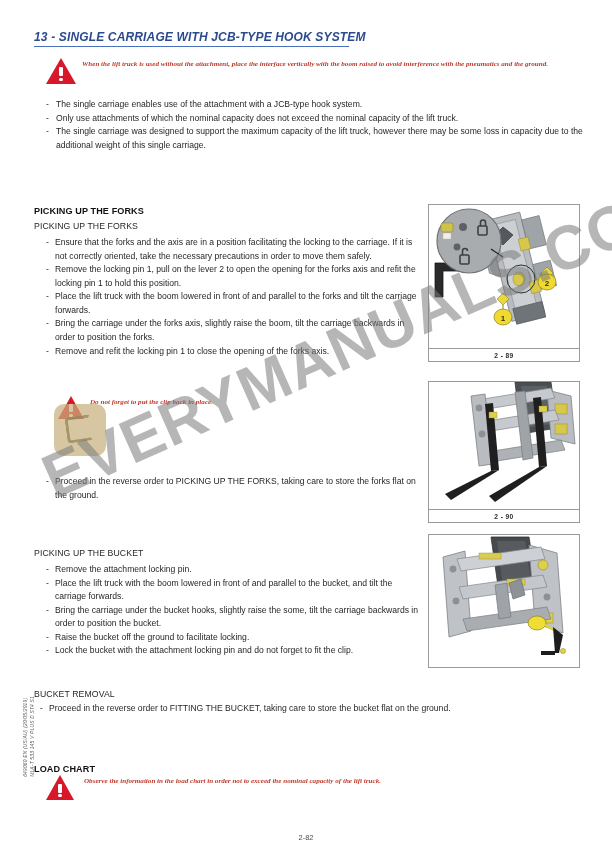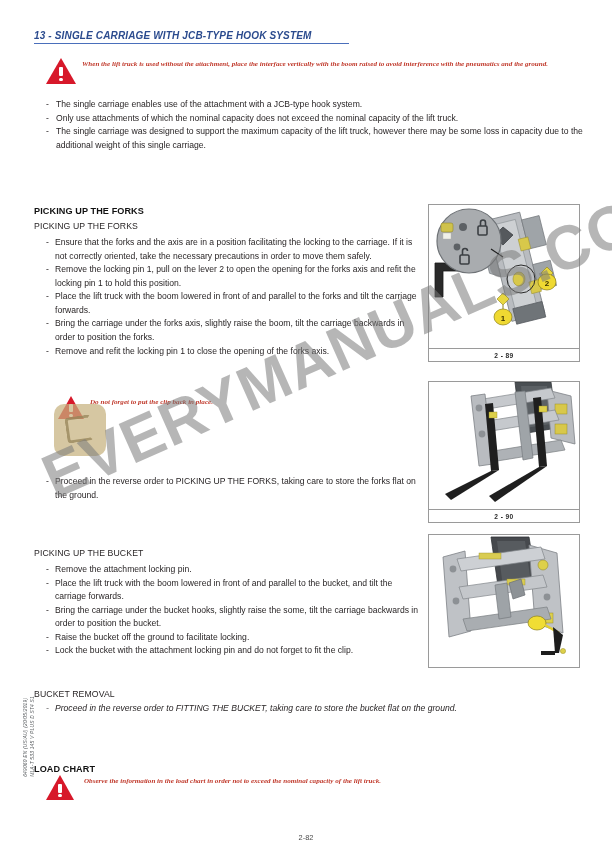--- a/index.html
+++ b/index.html
@@ -64,26 +64,27 @@
   }
 
   
   #header {
     position: absolute;
     left: 34px;
     top: 30px;
     width: 315px;
   }
   #header .h-title {
-    font-size: 10px;
+    font-size: 12px;
     font-weight: bold;
     font-style: italic;
     color: #2b4b8e;
     letter-spacing: 0.15px;
     white-space: nowrap;
+    text-align: center;
   }
   #header .h-rule {
     margin-top: 2px;
     height: 1.4px;
     background: #4a6fbb;
     width: 100%;
   }
 
   
   .warn {
@@ -191,21 +192,21 @@
   #sec-forks-list { left: 46px; top: 236px; width: 375px; }
 
   #sec-forks-removal-head { left: 34px; top: 462px; width: 380px; }
   #sec-forks-removal-list { left: 46px; top: 475px; width: 375px; }
 
   #sec-att-head { left: 34px; top: 531px; width: 400px; }
   #sec-att-sub  { left: 34px; top: 547px; width: 400px; }
   #sec-att-list { left: 46px; top: 563px; width: 375px; }
 
   #sec-bucket-removal-head { left: 34px; top: 688px; width: 380px; }
-  #sec-bucket-removal-list { left: 46px; top: 702px; width: 530px; font-style: italic; }
+  #sec-bucket-removal-list { left: 40px; top: 702px; width: 530px; }
 
   #sec-load-head { left: 34px; top: 762px; width: 300px; }
 
   
   .figbox {
     position: absolute;
     border: 1px solid #9a9a9a;
     background: #ffffff;
     overflow: hidden;
   }

